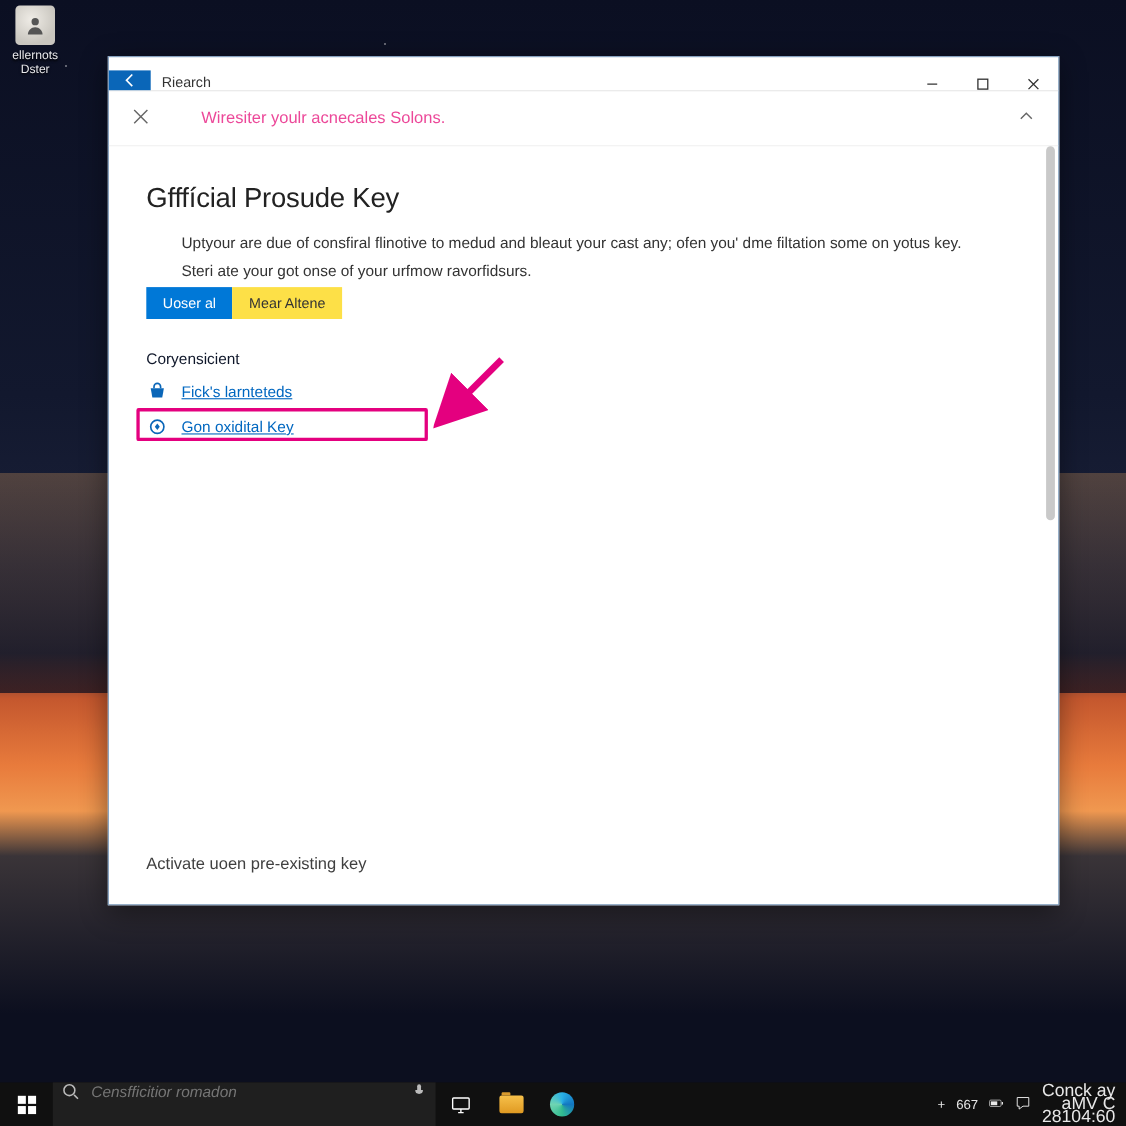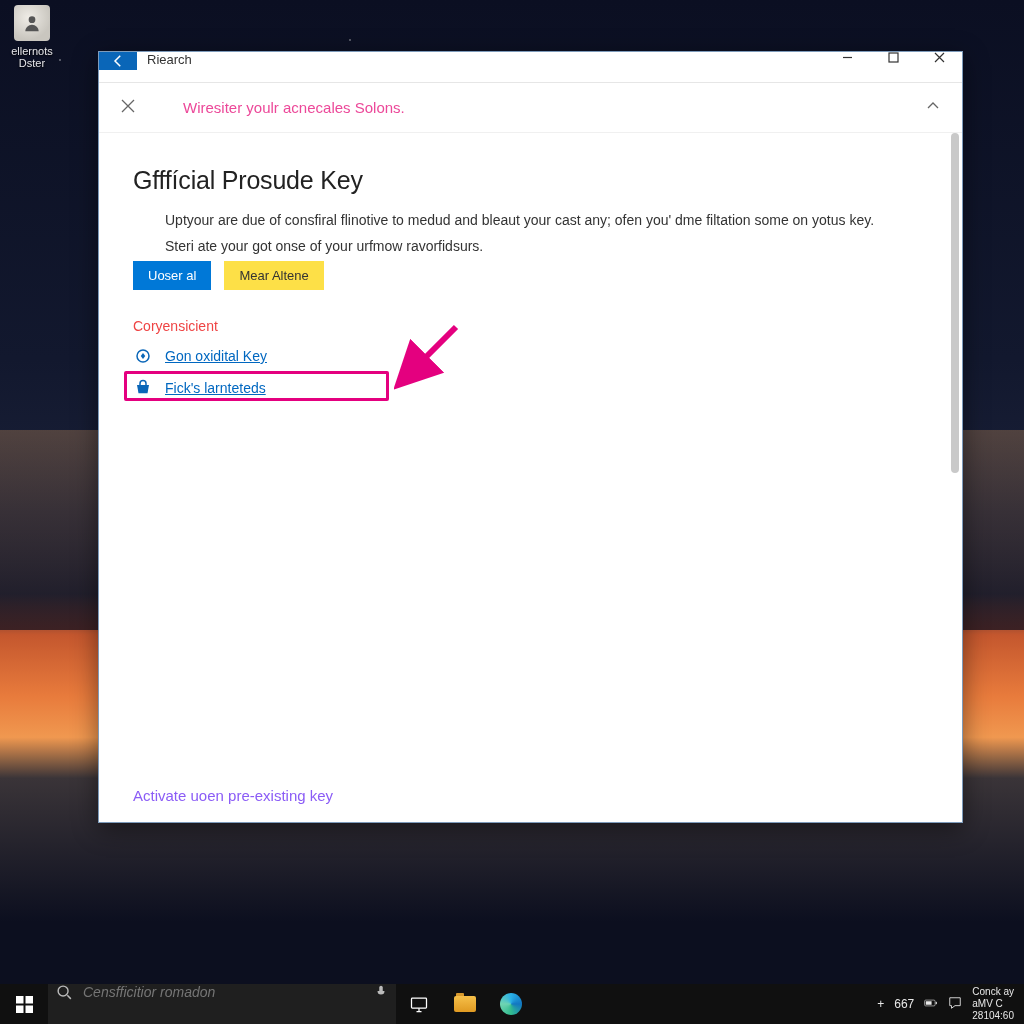--- a/index.html
+++ b/index.html
@@ -34,21 +34,21 @@
   background: radial-gradient(circle at 40% 35%, #efece6, #c9c6bf 70%);
   display:flex; align-items:center; justify-content:center;
 }
 .desktop-icon .ico svg{width:20px;height:20px;fill:#555;}
 .desktop-icon .lbl{ line-height:12px; text-shadow:0 1px 2px #000;text-align:center; }
 
 .window{
   position:absolute; left:98px; top:51px; width:865px; height:772px;
   background:#fff; border:1px solid #7d9bbb; box-shadow:0 6px 24px rgba(0,0,0,0.45);
 }
-.titlebar{ height:31px; display:flex; align-items:flex-start; border-bottom:1px solid #e6e6e6; }
+.titlebar{ height:31px; display:flex; align-items:flex-end; border-bottom:1px solid #e6e6e6; }
 .back-btn{
   width:38px; background:#0a66b8; color:#fff; display:flex; align-items:center; justify-content:center;
 }
 .back-btn svg{width:18px;height:18px;fill:none;stroke:#fff;stroke-width:2;}
 .titlebar .title{ flex:1; font-size:13px; color:#333; display:flex; align-items:center; padding-left:10px; }
 .winctrls{ display:flex; }
 .winctrls .c{ width:46px; display:flex; align-items:center; justify-content:center; color:#333; }
 .winctrls .c svg{width:11px;height:11px;fill:none;stroke:#333;stroke-width:1.2;}
 
 .banner{
@@ -62,38 +62,38 @@
 
 .content{
   position:relative; padding:33px 34px 0 34px; height:calc(100% - 31px - 50px);
 }
 .scrollbar{
   position:absolute; right:3px; top:0px; width:8px; height:340px; background:#c9c9c9; border-radius:4px;
 }
 h1.pgtitle{ font-weight:400; font-size:25px; color:#222; margin-bottom:14px; letter-spacing:-0.2px;}
 .body-text{ font-size:14px; color:#333; line-height:22px; max-width:740px;margin-left:32px; }
 .body-text p{ margin-bottom:4px; }
-.btnrow{ margin-top:2px; display:flex; gap:13px; }
+.btnrow{ margin-top:2px; display:flex; }
 .btn{ font-size:13px; padding:6px 14px; border:1px solid transparent; cursor:default; }
 .btn.primary{ background:#0078d7; color:#fff; }
 .btn.secondary{ background:#fde047; color:#333; }
-.section-label{ margin-top:28px; font-size:14px; color:#ef4444; }
+.section-label{ margin-top:28px; font-size:14px; color:#0f172a; }
 .linkrow{ display:flex; align-items:center; gap:12px; margin-top:12px; font-size:14px; }
 .linkrow .ic{ width:20px; height:20px; display:flex; align-items:center; justify-content:center; }
 .linkrow a{ color:#0067c0; text-decoration:underline; }
 .highlight-box{
   position:absolute; left:25px; top:238px; width:265px; height:30px;
   border:3px solid #e4007f; border-radius:2px; pointer-events:none;
 }
 .arrow{
   position:absolute; left:295px; top:190px; width:70px; height:70px; pointer-events:none;
 }
 .arrow svg{ width:70px; height:70px; }
 .footer-link{
-  position:absolute; left:34px; bottom:18px; font-size:15px; color:#8b5cf6;
+  position:absolute; left:34px; bottom:28px; font-size:15px; color:#404040;
 }
 
 .taskbar{
   position:absolute; left:0; bottom:0; width:1024px; height:40px; background:#101010;
   display:flex; align-items:stretch; color:#fff;
 }
 .taskbar .start{
   width:48px; display:flex; align-items:center; justify-content:center;
 }
 .taskbar .start svg{width:17px;height:17px;fill:#fff;}
@@ -117,21 +117,21 @@
 .taskbar .tb-icon.edge .ei{
   width:22px; height:22px; border-radius:50%;
   background: conic-gradient(#29b0e7, #1276c1, #32bb8f, #6fd4b2, #29b0e7);
 }
 .taskbar .tray{
   margin-left:auto; display:flex; align-items:center; gap:10px; padding-right:10px;
   font-size:11px; color:#e8e8e8;
 }
 .taskbar .tray .num{font-size:12px;}
 .taskbar .tray svg{width:14px;height:14px;fill:#e8e8e8;}
-.taskbar .tray .clock{ line-height:12px; font-size:10px;}
+.taskbar .tray .clock{ text-align:right; line-height:12px; font-size:16px;}
 </style>
 </head>
 <body>
 <div class="stars"></div>
 
 <div class="desktop-icon">
   <div class="ico">
     <svg viewBox="0 0 24 24">
         <circle cx="12" cy="8" r="4"></circle>
         <path d="M4 22c0-4.4 3.6-8 8-8s8 3.6 8 8"></path>
@@ -193,35 +193,35 @@
     </div>
     <div class="btnrow">
       <div class="btn primary">Uoser al</div>
       <div class="btn secondary">Mear Altene</div>
     </div>
     <div class="section-label">Coryensicient</div>
 
     <div class="linkrow">
       <div class="ic">
         <svg viewBox="0 0 24 24" width="18" height="18">
-            <circle cx="12" cy="12" r="8" fill="none" stroke="#0a66b8" stroke-width="2"></circle>
-            <path d="M12 8l3 4-3 4-3-4z" fill="#0a66b8"></path>
-          </svg>
-      </div>
-      <a href="#">Gon oxidital Key</a>
+            <path d="M4 8h16l-2 11H6z" fill="#0a66b8"></path>
+            <path d="M8 8V6a4 4 0 0 1 8 0v2" fill="none" stroke="#0a66b8" stroke-width="2"></path>
+          </svg>
+      </div>
+      <a href="#">Fick's larnteteds</a>
     </div>
 
     <div class="linkrow">
       <div class="ic">
         <svg viewBox="0 0 24 24" width="18" height="18">
-            <path d="M4 8h16l-2 11H6z" fill="#0a66b8"></path>
-            <path d="M8 8V6a4 4 0 0 1 8 0v2" fill="none" stroke="#0a66b8" stroke-width="2"></path>
-          </svg>
-      </div>
-      <a href="#">Fick's larnteteds</a>
+            <circle cx="12" cy="12" r="8" fill="none" stroke="#0a66b8" stroke-width="2"></circle>
+            <path d="M12 8l3 4-3 4-3-4z" fill="#0a66b8"></path>
+          </svg>
+      </div>
+      <a href="#">Gon oxidital Key</a>
     </div>
 
     <div class="highlight-box"></div>
     <div class="arrow">
       <svg viewBox="0 0 70 70">
         <defs>
             <marker id="ah" markerWidth="8" markerHeight="8" refX="5" refY="4" orient="auto">
           <path d="M0 0L8 4L0 8z" fill="#e4007f"></path>
             </marker>
           </defs>

